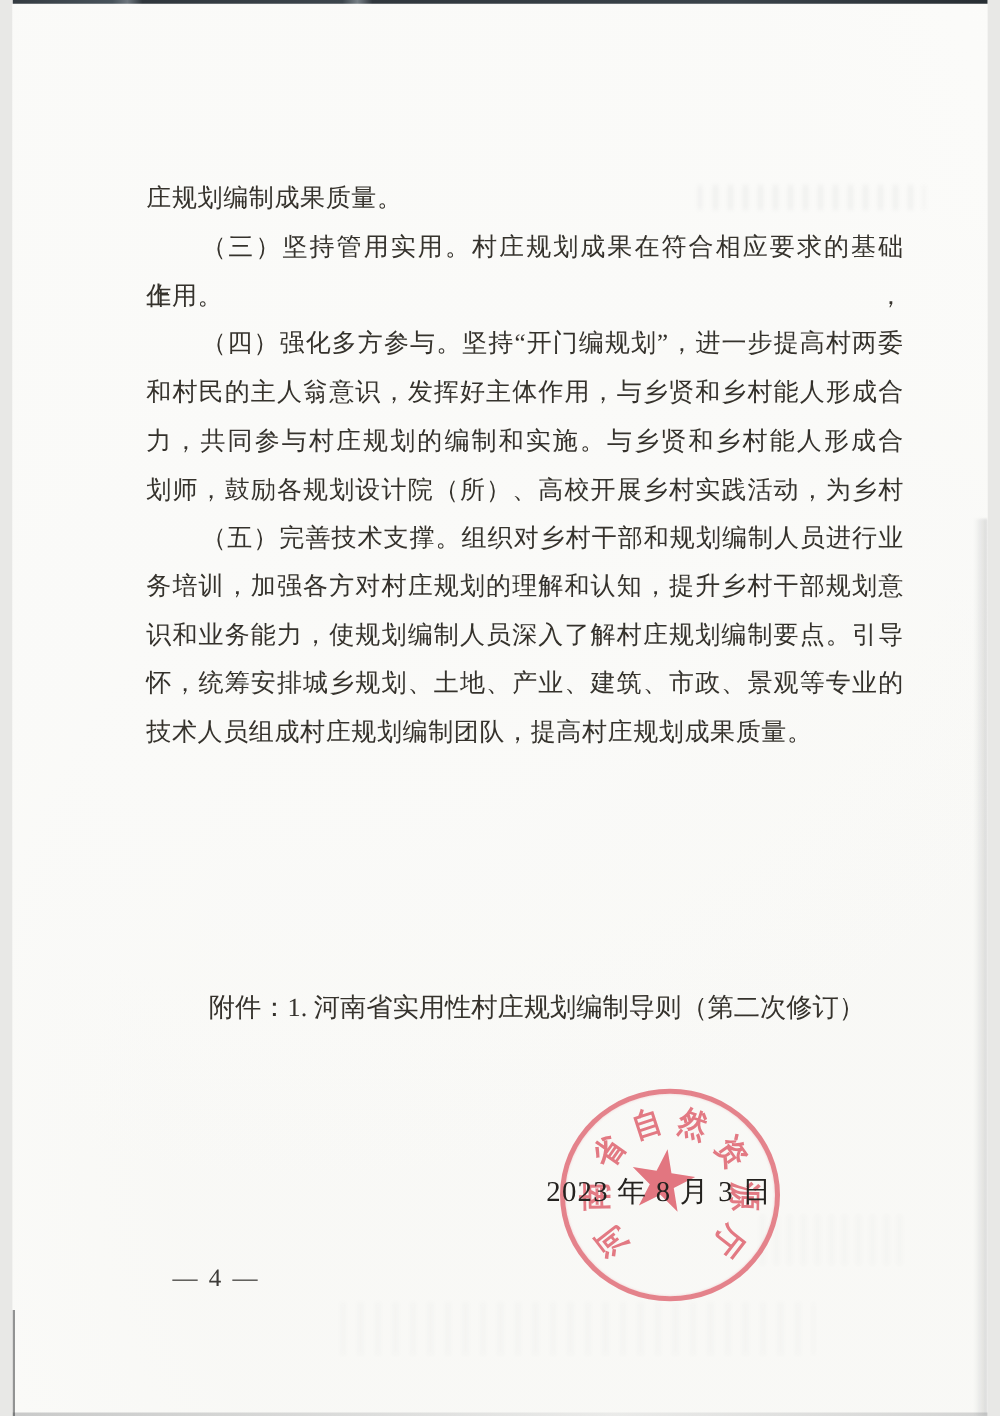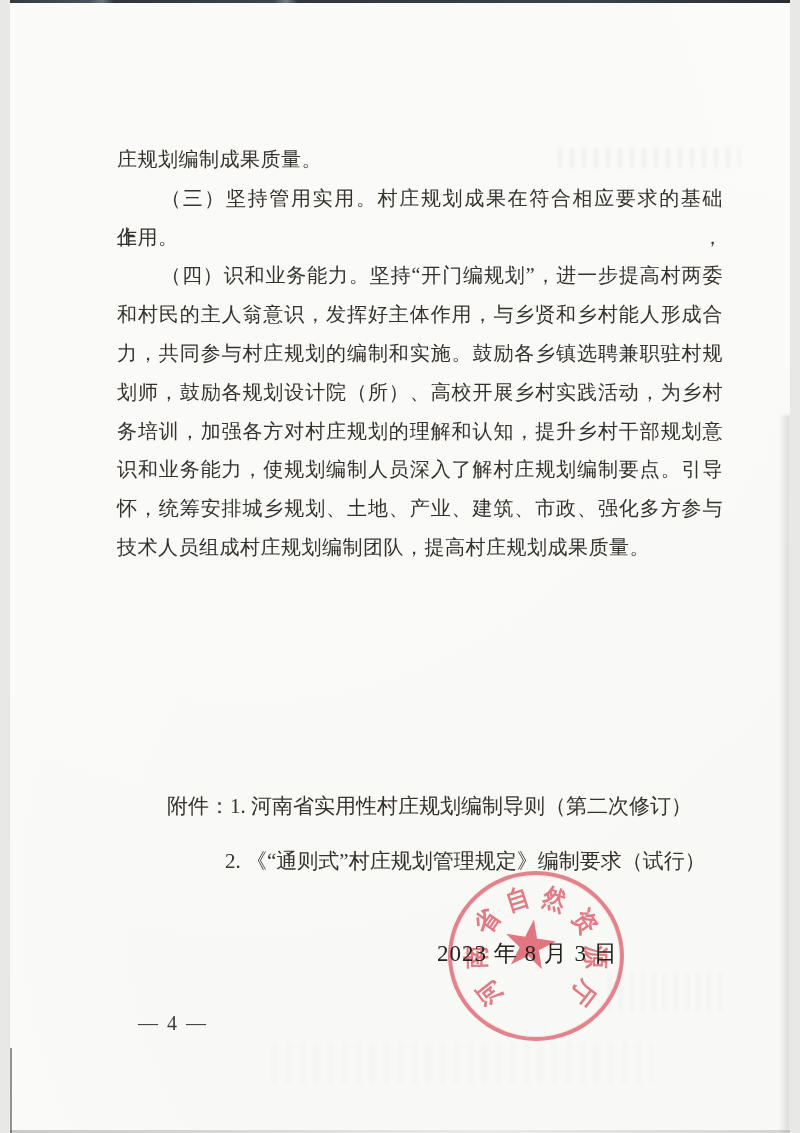--- a/index.html
+++ b/index.html
@@ -84,33 +84,33 @@
   <div class="left-edge"></div>
 
   <div class="smudge smudge-1"></div>
   <div class="smudge smudge-2"></div>
   <div class="smudge smudge-3"></div>
 
   <div class="body-text">
     <div class="line">庄规划编制成果质量。</div>
     <div class="line j i">（三）坚持管用实用。村庄规划成果在符合相应要求的基础上，</div>
     <div class="line">作用。</div>
-    <div class="line j i">（四）识和业务能力。坚持“开门编规划”，进一步提高村两委</div>
+    <div class="line j i">（四）强化多方参与。坚持“开门编规划”，进一步提高村两委</div>
     <div class="line j">和村民的主人翁意识，发挥好主体作用，与乡贤和乡村能人形成合</div>
-    <div class="line j">力，共同参与村庄规划的编制和实施。鼓励各乡镇选聘兼职驻村规</div>
+    <div class="line j">力，共同参与村庄规划的编制和实施。与乡贤和乡村能人形成合</div>
     <div class="line j">划师，鼓励各规划设计院（所）、高校开展乡村实践活动，为乡村</div>
+    <div class="line j i">（五）完善技术支撑。组织对乡村干部和规划编制人员进行业</div>
     <div class="line j">务培训，加强各方对村庄规划的理解和认知，提升乡村干部规划意</div>
     <div class="line j">识和业务能力，使规划编制人员深入了解村庄规划编制要点。引导</div>
-    <div class="line j">怀，统筹安排城乡规划、土地、产业、建筑、市政、强化多方参与</div>
+    <div class="line j">怀，统筹安排城乡规划、土地、产业、建筑、市政、景观等专业的</div>
     <div class="line">技术人员组成村庄规划编制团队，提高村庄规划成果质量。</div>
   </div>
 
   <div class="attachments">
     <div class="att-line att-1">附件：1. 河南省实用性村庄规划编制导则（第二次修订）</div>
-    <div class="att-line att-2">2. 《“通则式”村庄规划管理规定》编制要求（试行）</div>
   </div>
 
   <div class="seal">
     <div class="seal-ring"></div>
     <span class="seal-char c0">河</span>
     <span class="seal-char c1">南</span>
     <span class="seal-char c2">省</span>
     <span class="seal-char c3">自</span>
     <span class="seal-char c4">然</span>
     <span class="seal-char c5">资</span>

